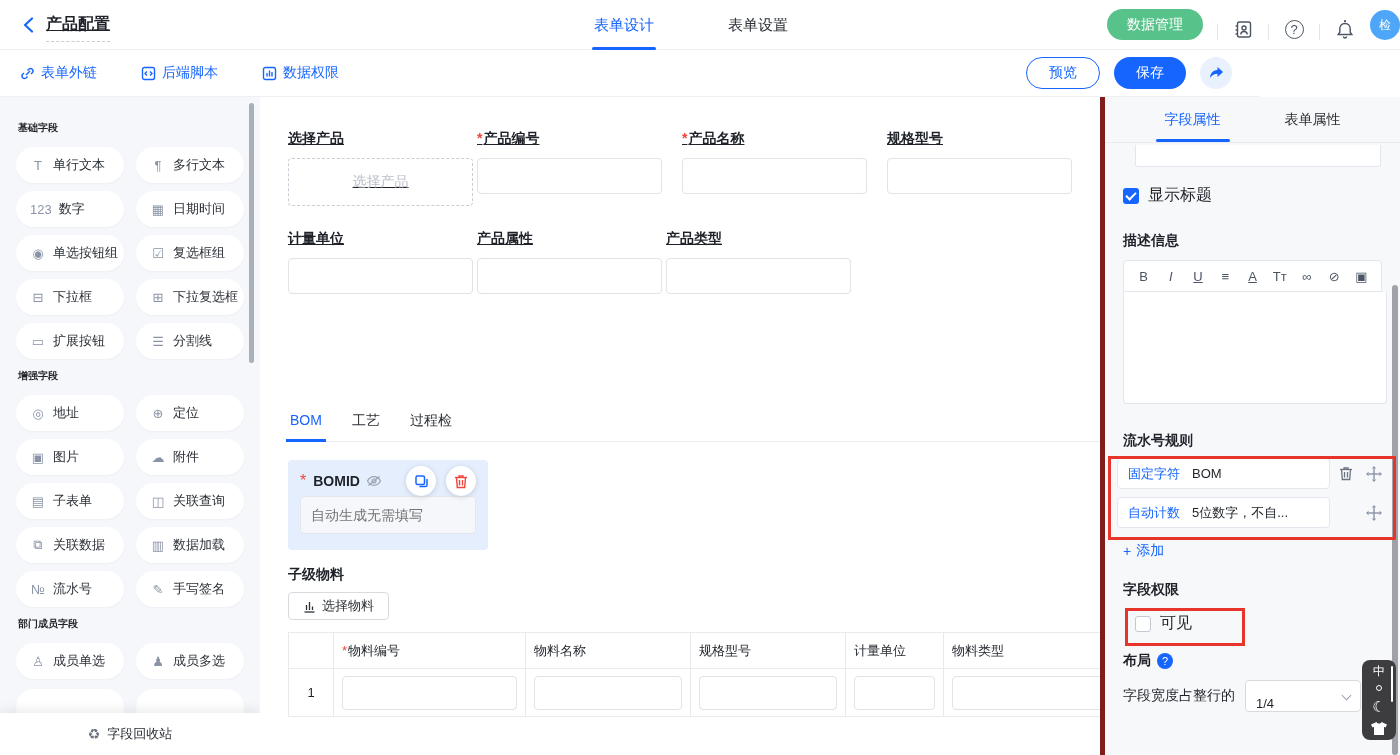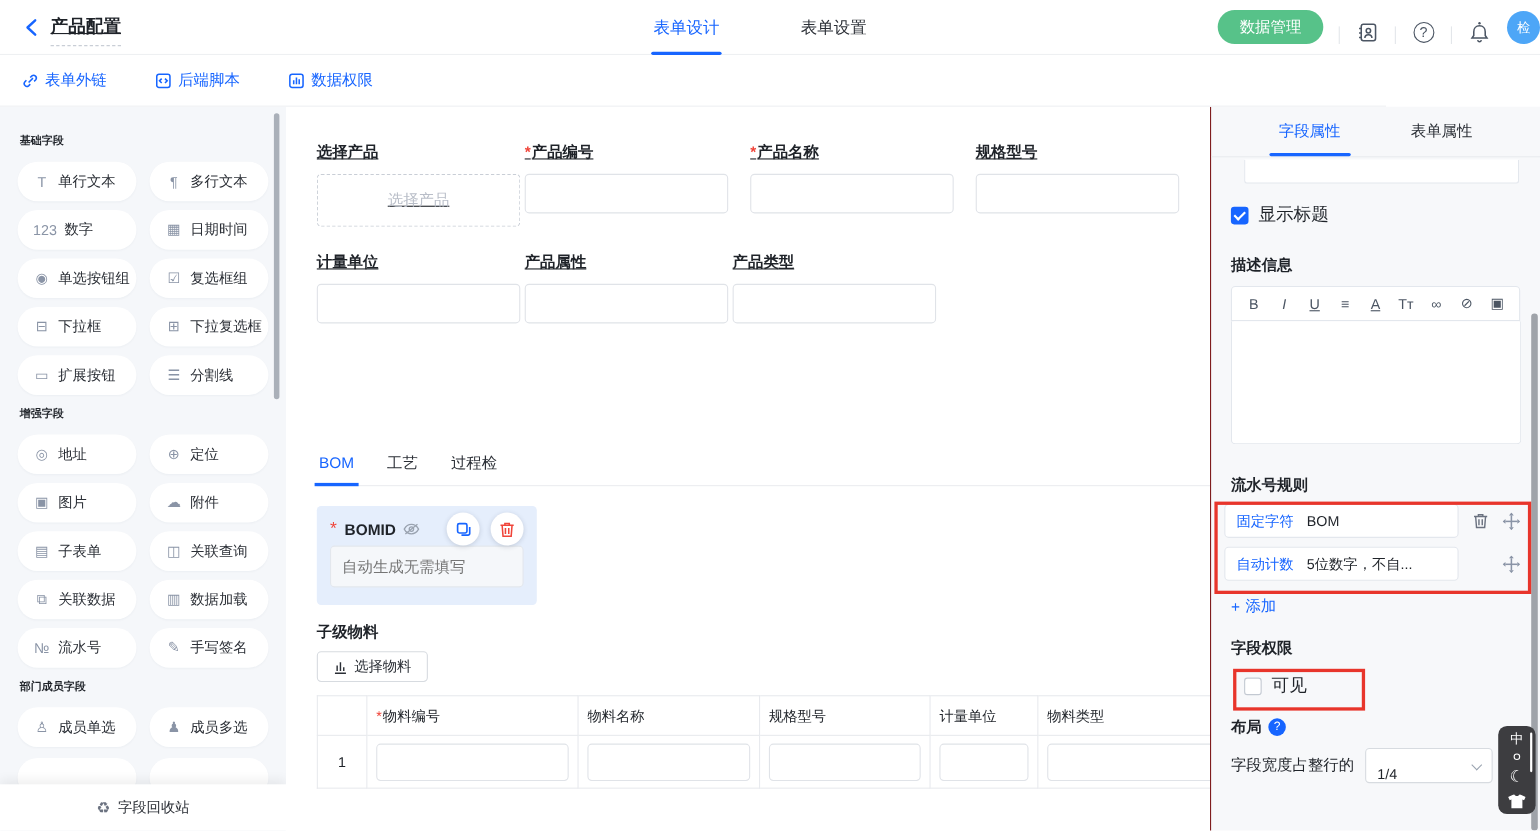--- a/index.html
+++ b/index.html
@@ -99,21 +99,21 @@
   .stable col:nth-child(2) { width:192px; }
   .stable col:nth-child(3) { width:165px; }
   .stable col:nth-child(4) { width:155px; }
   .stable col:nth-child(5) { width:98px; }
   .stable col:nth-child(6) { width:195px; }
   .idx-cell { text-align:center !important; }
   .cell-input { width:100%; height:34px; border:1px solid #e0e3e8; border-radius:4px; outline:none; font-size:13px; padding:0 8px; }
 
   
   .panel { position:absolute; left:1100px; top:97px; width:300px; bottom:0; background:#f7f8fa;
-    border-left:1px solid #7f1d1d; overflow:hidden; }
+    border-left:5px solid #7f1d1d; overflow:hidden; }
   .ptabs { height:46px; display:flex; justify-content:center; gap:58px; border-bottom:1px solid #e9ebef; }
   .ptab { font-size:14px; color:#2b2f36; display:flex; align-items:center; cursor:pointer; position:relative; padding:0 3px; }
   .ptab.active { color:#1765ff; }
   .ptab.active::after { content:""; position:absolute; left:-6px; right:-6px; bottom:0; height:3px; background:#1765ff; border-radius:2px; }
   .partial-input { margin:2px 19px 0 30px; height:22px; background:#fff; border:1px solid #e3e7ed;
     border-top:none; border-radius:0 0 3px 3px; }
   .chkrow { display:flex; align-items:center; gap:9px; margin:18px 0 0 18px; font-size:16px; }
   .cb { width:16px; height:16px; border-radius:3px; position:relative; cursor:pointer; flex:0 0 16px; }
   .cb.on { background:#1765ff; }
   .cb.on::after { content:""; position:absolute; left:5px; top:2px; width:4px; height:8px;
@@ -225,20 +225,29 @@
     <div class="sb-link">
       <svg width="15" height="15" viewBox="0 0 15 15" fill="none" stroke="#1765ff" stroke-width="1.4">
         <rect x="1.5" y="1.5" width="12" height="12" rx="2"></rect>
           <line x1="5" y1="10.5" x2="5" y2="7"></line>
           <line x1="7.5" y1="10.5" x2="7.5" y2="4.5"></line>
           <line x1="10" y1="10.5" x2="10" y2="6"></line>
       </svg>
       <span>数据权限</span>
     </div>
   </div>
+  <div class="sb-right">
+    <button class="btn-outline">预览</button>
+    <button class="btn-solid">保存</button>
+    <div class="share-circ">
+      <svg width="16" height="14" viewBox="0 0 16 14">
+        <path d="M9.5 1v3C4.5 4.3 2.2 7.8 2 12c1.6-2.8 4-4.2 7.5-4.3V11l5.5-5z" fill="#1765ff"></path>
+      </svg>
+    </div>
+  </div>
 </div>
 
 <div class="sidebar">
   <div>
     <div class="sec-title">基础字段</div>
     <div class="pill-grid">
 
     <div class="pill">
           <span class="pill-ic">T</span>
           <span class="pill-lb">单行文本</span>

